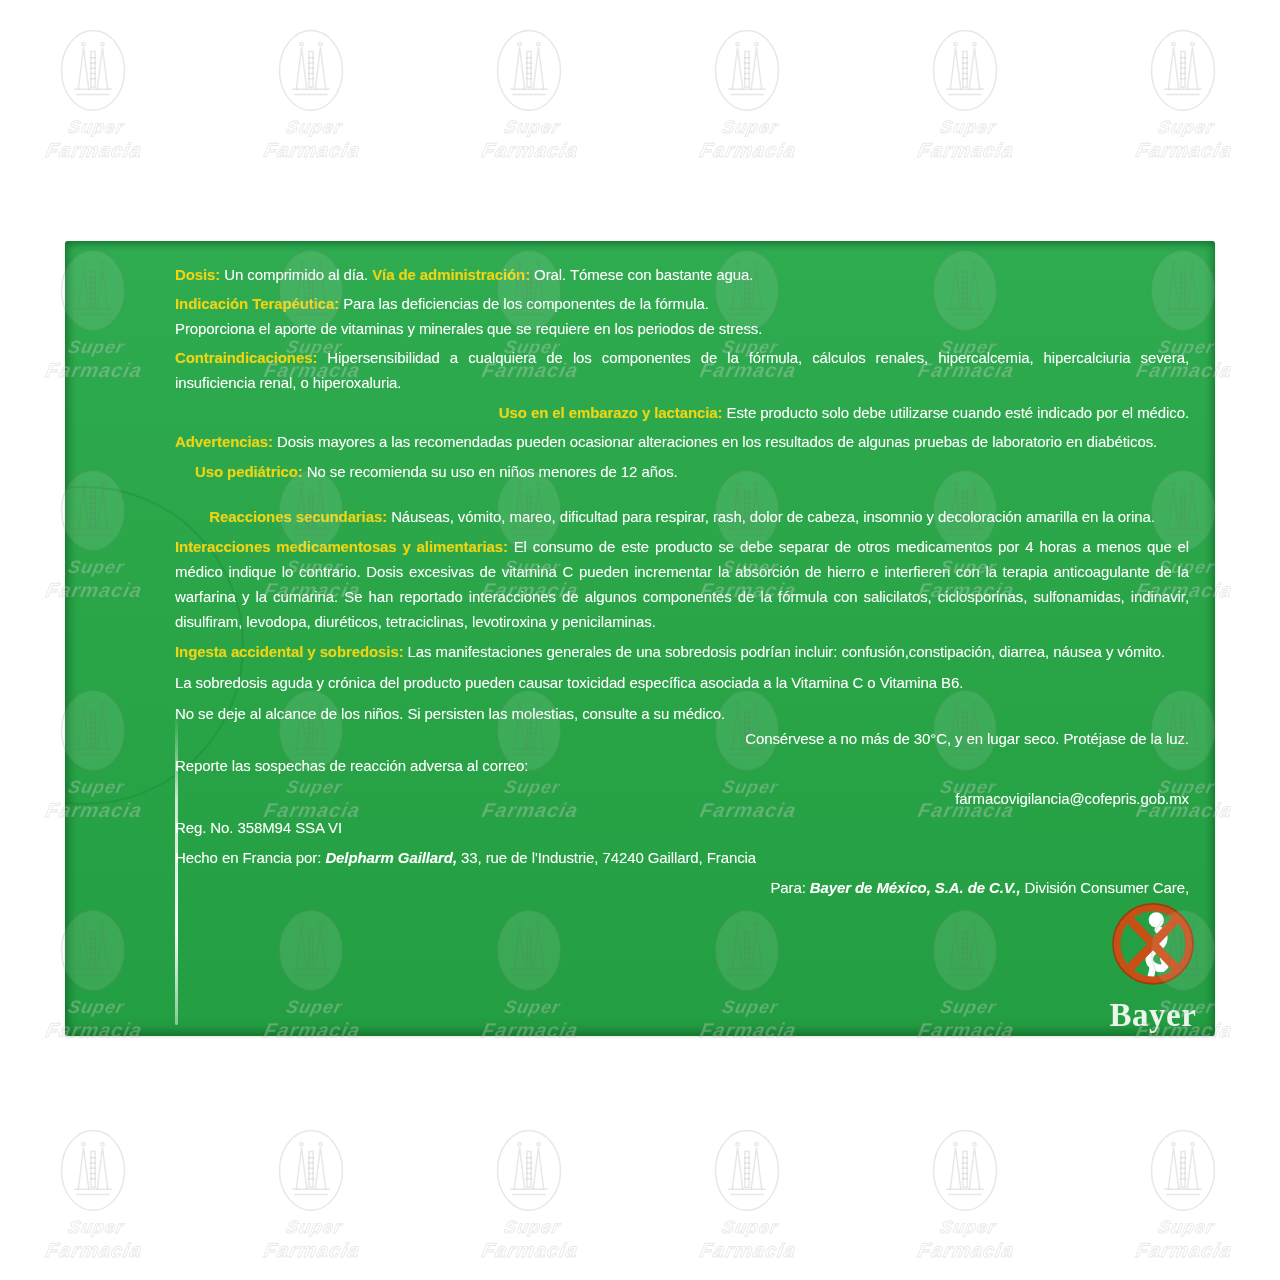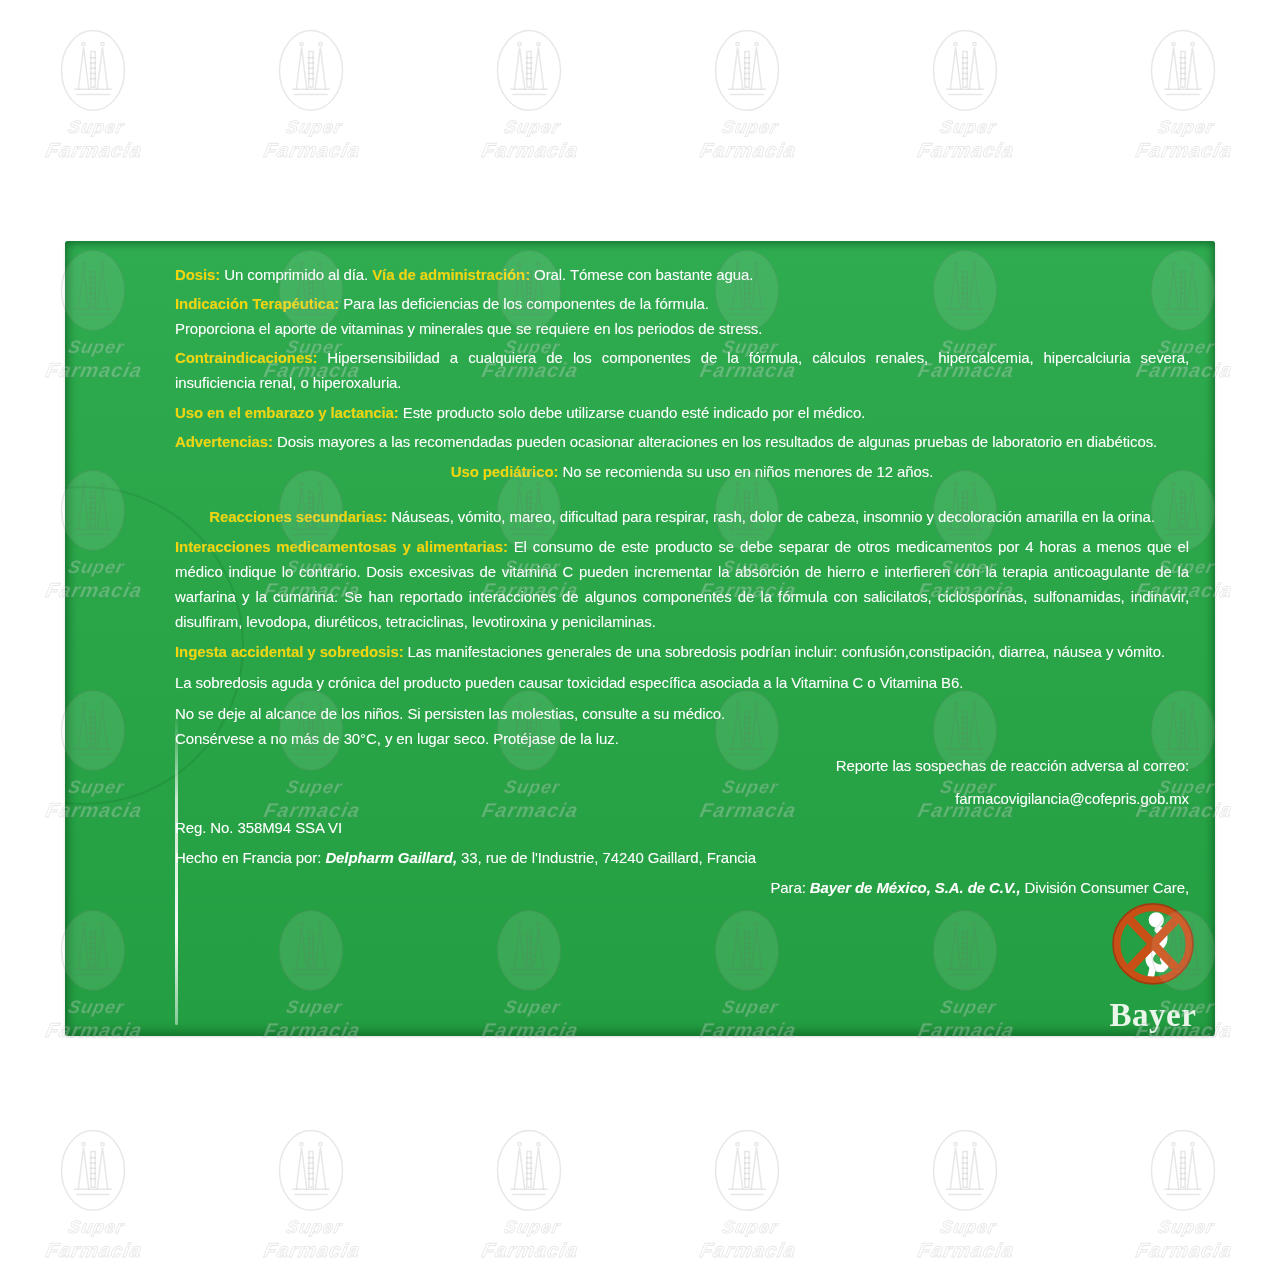--- a/index.html
+++ b/index.html
@@ -87,30 +87,30 @@
 
 <div class="stage">
 
   <div class="box">
     <div class="box-crease"></div>
     <div class="label-text">
         <div class="para" style="margin-top: 0px; text-align: left;"><span class="seg-h">Dosis:</span><span class="seg-b"> Un comprimido al día. </span><span class="seg-h">Vía de administración:</span><span class="seg-b"> Oral. Tómese con bastante agua.</span></div>
         <div class="para" style="margin-top: 4px; text-align: left;"><span class="seg-h">Indicación Terapéutica:</span><span class="seg-b"> Para las deficiencias de los componentes de la fórmula.</span></div>
         <div class="para" style="margin-top: 0px; text-align: left;"><span class="seg-b">Proporciona el aporte de vitaminas y minerales que se requiere en los periodos de stress.</span></div>
         <div class="para" style="margin-top: 4px; text-align: justify;"><span class="seg-h">Contraindicaciones:</span><span class="seg-b"> Hipersensibilidad a cualquiera de los componentes de la fórmula, cálculos renales, hipercalcemia, hipercalciuria severa, insuficiencia renal, o hiperoxaluria.</span></div>
-        <div class="para" style="margin-top: 5px; text-align: left;"><span class="seg-h">Uso en el embarazo y lactancia:</span><span class="seg-b"> Este producto solo debe utilizarse cuando esté indicado por el médico.</span></div>
+        <div class="para" style="margin-top: 5px; text-align: right;"><span class="seg-h">Uso en el embarazo y lactancia:</span><span class="seg-b"> Este producto solo debe utilizarse cuando esté indicado por el médico.</span></div>
         <div class="para" style="margin-top: 4px; text-align: left;"><span class="seg-h">Advertencias:</span><span class="seg-b"> Dosis mayores a las recomendadas pueden ocasionar alteraciones en los resultados de algunas pruebas de laboratorio en diabéticos.</span></div>
-        <div class="para" style="margin-top: 5px; text-align: center; margin-left: 20px;"><span class="seg-h">Uso pediátrico:</span><span class="seg-b"> No se recomienda su uso en niños menores de 12 años.</span></div>
+        <div class="para" style="margin-top: 5px; text-align: left; margin-left: 20px;"><span class="seg-h">Uso pediátrico:</span><span class="seg-b"> No se recomienda su uso en niños menores de 12 años.</span></div>
         <div class="para" style="margin-top: 20px; text-align: center;"><span class="seg-h">Reacciones secundarias:</span><span class="seg-b"> Náuseas, vómito, mareo, dificultad para respirar, rash, dolor de cabeza, insomnio y decoloración amarilla en la orina.</span></div>
         <div class="para" style="margin-top: 5px; text-align: justify;"><span class="seg-h">Interacciones medicamentosas y alimentarias:</span><span class="seg-b"> El consumo de este producto se debe separar de otros medicamentos por 4 horas a menos que el médico indique lo contrario. Dosis excesivas de vitamina C pueden incrementar la absorción de hierro e interfieren con la terapia anticoagulante de la warfarina y la cumarina. Se han reportado interacciones de algunos componentes de la fórmula con salicilatos, ciclosporinas, sulfonamidas, indinavir, disulfiram, levodopa, diuréticos, tetraciclinas, levotiroxina y penicilaminas.</span></div>
         <div class="para" style="margin-top: 5px; text-align: justify;"><span class="seg-h">Ingesta accidental y sobredosis:</span><span class="seg-b"> Las manifestaciones generales de una sobredosis podrían incluir: confusión,constipación, diarrea, náusea y vómito.</span></div>
         <div class="para" style="margin-top: 6px; text-align: justify;"><span class="seg-b">La sobredosis aguda y crónica del producto pueden causar toxicidad específica asociada a la Vitamina C o Vitamina B6.</span></div>
         <div class="para" style="margin-top: 6px; text-align: left;"><span class="seg-b">No se deje al alcance de los niños. Si persisten las molestias, consulte a su médico.</span></div>
-        <div class="para" style="margin-top: 0px; text-align: left;"><span class="seg-b">Consérvese a no más de 30°C, y en lugar seco. Protéjase de la luz.</span></div>
-        <div class="para" style="margin-top: 2px; text-align: right;"><span class="seg-b">Reporte las sospechas de reacción adversa al correo:</span></div>
+        <div class="para" style="margin-top: 0px; text-align: right; margin-left: 40px;"><span class="seg-b">Consérvese a no más de 30°C, y en lugar seco. Protéjase de la luz.</span></div>
+        <div class="para" style="margin-top: 2px; text-align: left;"><span class="seg-b">Reporte las sospechas de reacción adversa al correo:</span></div>
         <div class="para" style="margin-top: 8px; text-align: right;"><span class="seg-b">farmacovigilancia@cofepris.gob.mx</span></div>
         <div class="para" style="margin-top: 4px; text-align: left;"><span class="seg-b">Reg. No. 358M94 SSA VI</span></div>
         <div class="para" style="margin-top: 5px; text-align: left;"><span class="seg-b">Hecho en Francia por: </span><span class="seg-bi">Delpharm Gaillard,</span><span class="seg-b"> 33, rue de l'Industrie, 74240 Gaillard, Francia</span></div>
         <div class="para" style="margin-top: 5px; text-align: right;"><span class="seg-b">Para: </span><span class="seg-bi">Bayer de México, S.A. de C.V.,</span><span class="seg-b"> División Consumer Care,</span></div>
       </div>
     <div class="fold-line"></div>
 
     <div class="brand">
       <svg class="nopreg" viewBox="0 0 80 84" aria-hidden="true">
 

